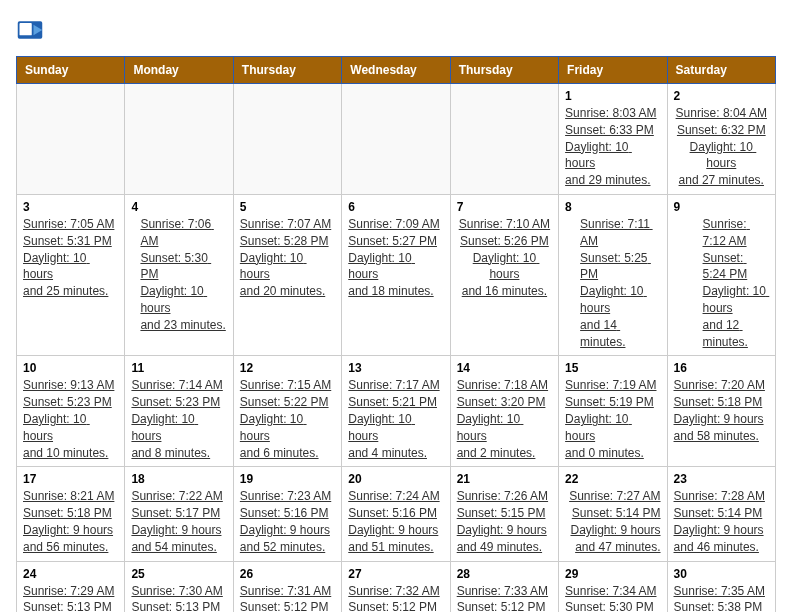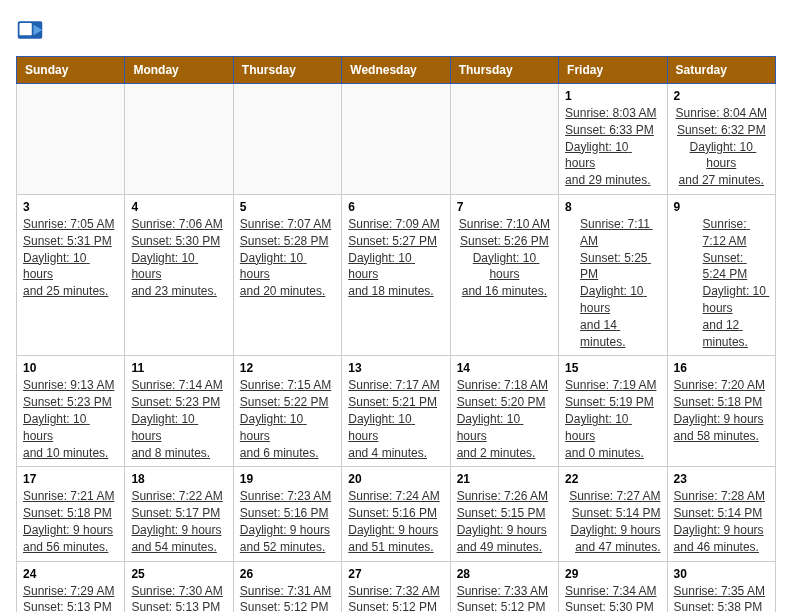--- a/index.html
+++ b/index.html
@@ -144,21 +144,21 @@
       <tr class="week-row">
         <td>
           <span class="day-num">3</span>
           <div class="day-info" style="white-space: pre-wrap;">Sunrise: 7:05 AM
 Sunset: 5:31 PM
 Daylight: 10 hours
 and 25 minutes.</div>
         </td>
         <td>
           <span class="day-num">4</span>
-          <div class="day-info" style="white-space: pre-wrap;">Sunrise: 7:06 AM
+          <div class="day-info" style="white-space: pre-wrap; margin-left: 9px;">Sunrise: 7:06 AM
 Sunset: 5:30 PM
 Daylight: 10 hours
 and 23 minutes.</div>
         </td>
         <td>
           <span class="day-num">5</span>
           <div class="day-info" style="white-space: pre-wrap;">Sunrise: 7:07 AM
 Sunset: 5:28 PM
 Daylight: 10 hours
 and 20 minutes.</div>
@@ -217,21 +217,21 @@
         <td>
           <span class="day-num">13</span>
           <div class="day-info" style="white-space: pre-wrap;">Sunrise: 7:17 AM
 Sunset: 5:21 PM
 Daylight: 10 hours
 and 4 minutes.</div>
         </td>
         <td>
           <span class="day-num">14</span>
           <div class="day-info" style="white-space: pre-wrap;">Sunrise: 7:18 AM
-Sunset: 5:20 PM
+Sunset: 3:20 PM
 Daylight: 10 hours
 and 2 minutes.</div>
         </td>
         <td>
           <span class="day-num">15</span>
           <div class="day-info" style="white-space: pre-wrap;">Sunrise: 7:19 AM
 Sunset: 5:19 PM
 Daylight: 10 hours
 and 0 minutes.</div>
         </td>
@@ -239,21 +239,21 @@
           <span class="day-num">16</span>
           <div class="day-info" style="white-space: pre-wrap;">Sunrise: 7:20 AM
 Sunset: 5:18 PM
 Daylight: 9 hours
 and 58 minutes.</div>
         </td>
       </tr>
       <tr class="week-row">
         <td>
           <span class="day-num">17</span>
-          <div class="day-info" style="white-space: pre-wrap;">Sunrise: 7:21 AM
+          <div class="day-info" style="white-space: pre-wrap;">Sunrise: 8:21 AM
 Sunset: 5:18 PM
 Daylight: 9 hours
 and 56 minutes.</div>
         </td>
         <td>
           <span class="day-num">18</span>
           <div class="day-info" style="white-space: pre-wrap;">Sunrise: 7:22 AM
 Sunset: 5:17 PM
 Daylight: 9 hours
 and 54 minutes.</div>

